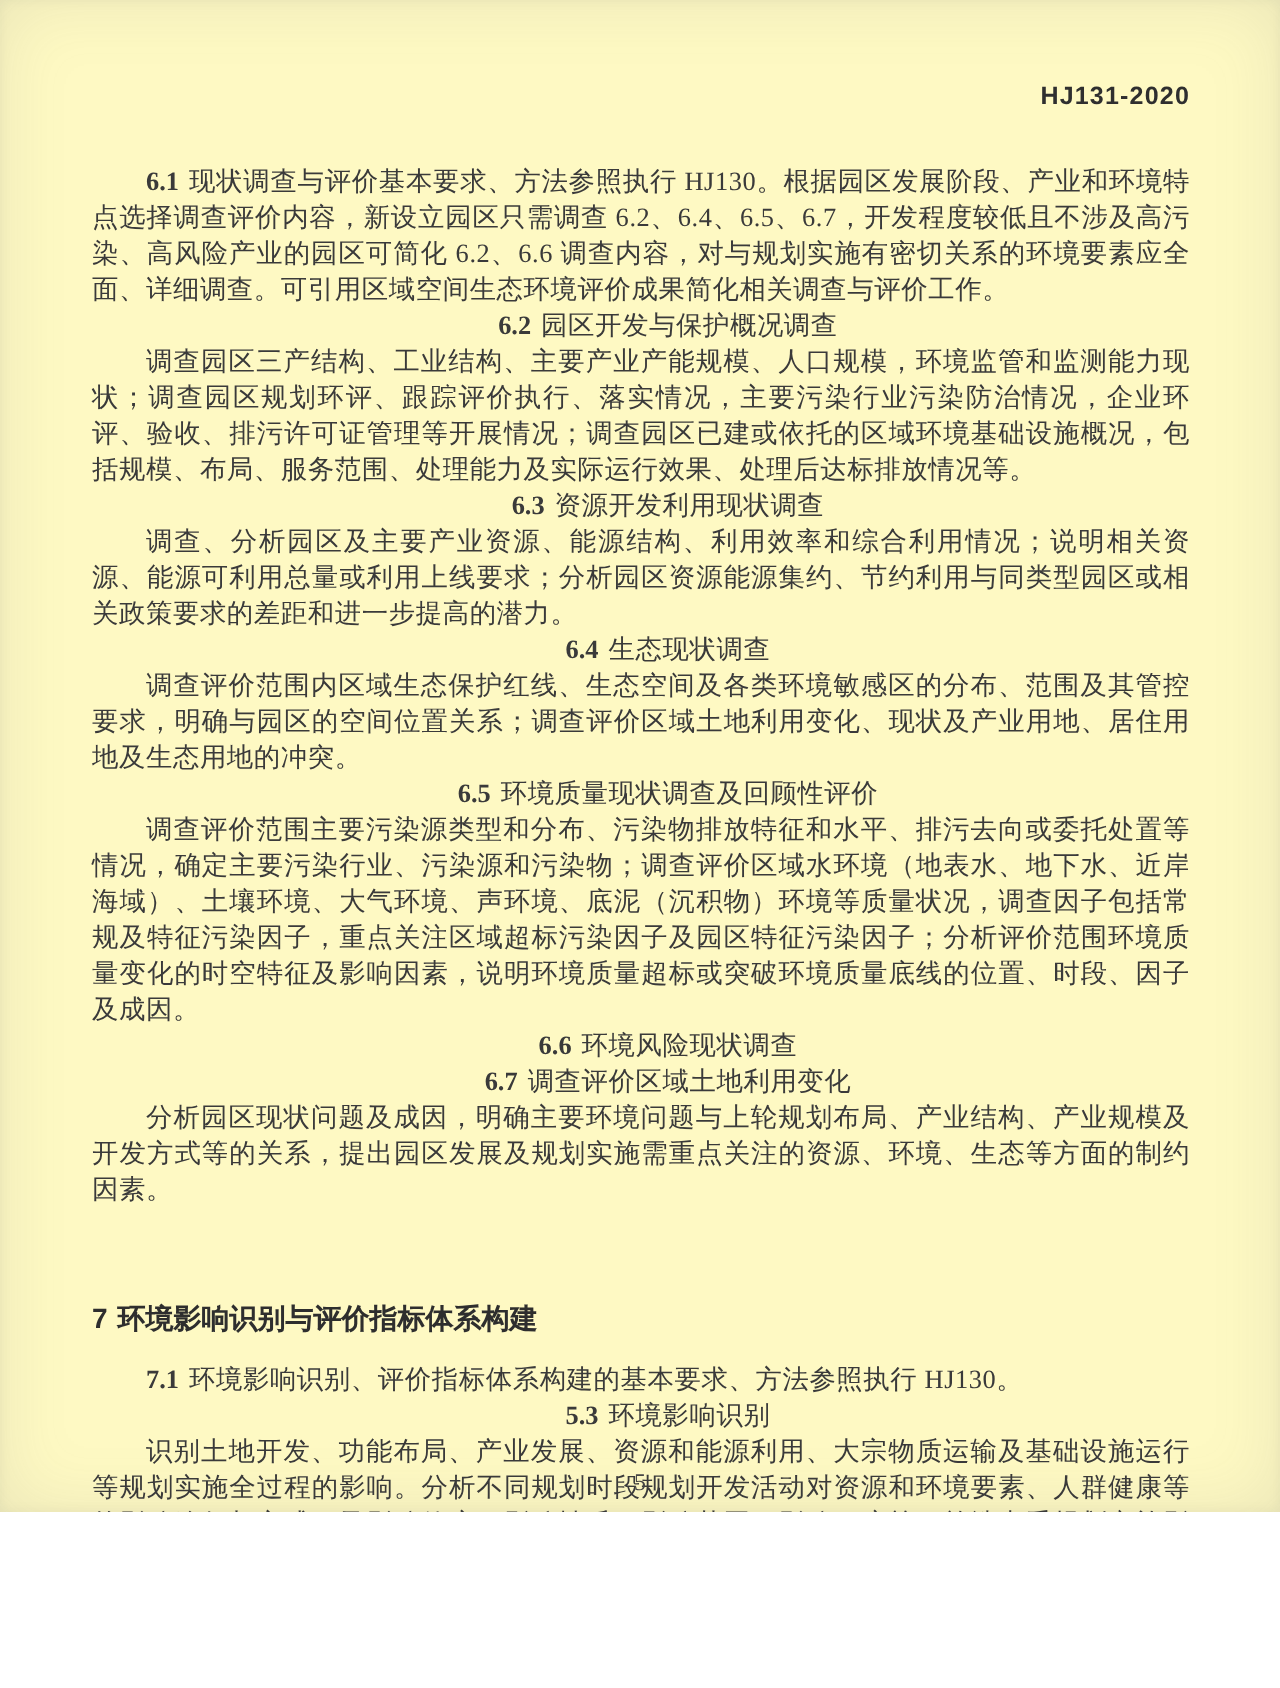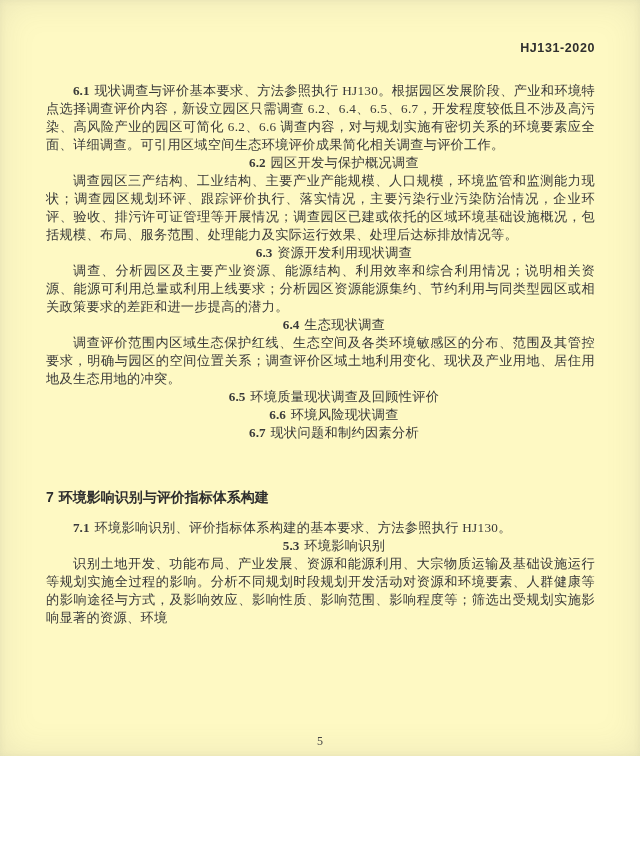--- a/index.html
+++ b/index.html
@@ -83,24 +83,26 @@
     <p class="subhead"><span class="num">6.2</span><span>园区开发与保护概况调查</span></p>
     <p class="para"><span>调查园区三产结构、工业结构、主要产业产能规模、人口规模，环境监管和监测能力现状；调查园区规划环评、跟踪评价执行、落实情况，主要污染行业污染防治情况，企业环评、验收、排污许可证管理等开展情况；调查园区已建或依托的区域环境基础设施概况，包括规模、布局、服务范围、处理能力及实际运行效果、处理后达标排放情况等。</span></p>
 
     <p class="subhead"><span class="num">6.3</span><span>资源开发利用现状调查</span></p>
     <p class="para"><span>调查、分析园区及主要产业资源、能源结构、利用效率和综合利用情况；说明相关资源、能源可利用总量或利用上线要求；分析园区资源能源集约、节约利用与同类型园区或相关政策要求的差距和进一步提高的潜力。</span></p>
 
     <p class="subhead"><span class="num">6.4</span><span>生态现状调查</span></p>
     <p class="para"><span>调查评价范围内区域生态保护红线、生态空间及各类环境敏感区的分布、范围及其管控要求，明确与园区的空间位置关系；调查评价区域土地利用变化、现状及产业用地、居住用地及生态用地的冲突。</span></p>
 
     <p class="subhead"><span class="num">6.5</span><span>环境质量现状调查及回顾性评价</span></p>
+    <p class="para"><span>调查评价范围主要污染源类型和分布、污染物排放特征和水平、排污去向或委托处置等情况，确定主要污染行业、污染源和污染物；调查评价区域水环境（地表水、地下水、近岸海域）、土壤环境、大气环境、声环境、底泥（沉积物）环境等质量状况，调查因子包括常规及特征污染因子，重点关注区域超标污染因子及园区特征污染因子；分析评价范围环境质量变化的时空特征及影响因素，说明环境质量超标或突破环境质量底线的位置、时段、因子及成因。</span></p>
 
     <p class="subhead"><span class="num">6.6</span><span>环境风险现状调查</span></p>
 
-    <p class="subhead"><span class="num">6.7</span><span>现状问题和制约因素分析</span></p>
+    <p class="subhead"><span class="num">6.7</span><span>调查评价区域土地利用变化</span></p>
+    <p class="para"><span>分析园区现状问题及成因，明确主要环境问题与上轮规划布局、产业结构、产业规模及开发方式等的关系，提出园区发展及规划实施需重点关注的资源、环境、生态等方面的制约因素。</span></p>
 
     <h1 class="chapter chapter--7"><span class="cnum">7</span><span>环境影响识别与评价指标体系构建</span></h1>
 
     <p class="para"><span class="num">7.1</span><span>环境影响识别、评价指标体系构建的基本要求、方法参照执行 HJ130。</span></p>
 
     <p class="subhead"><span class="num">5.3</span><span>环境影响识别</span></p>
     <p class="para"><span>识别土地开发、功能布局、产业发展、资源和能源利用、大宗物质运输及基础设施运行等规划实施全过程的影响。分析不同规划时段规划开发活动对资源和环境要素、人群健康等的影响途径与方式，及影响效应、影响性质、影响范围、影响程度等；筛选出受规划实施影响显著的资源、环境</span></p>
 
   </div>
 

